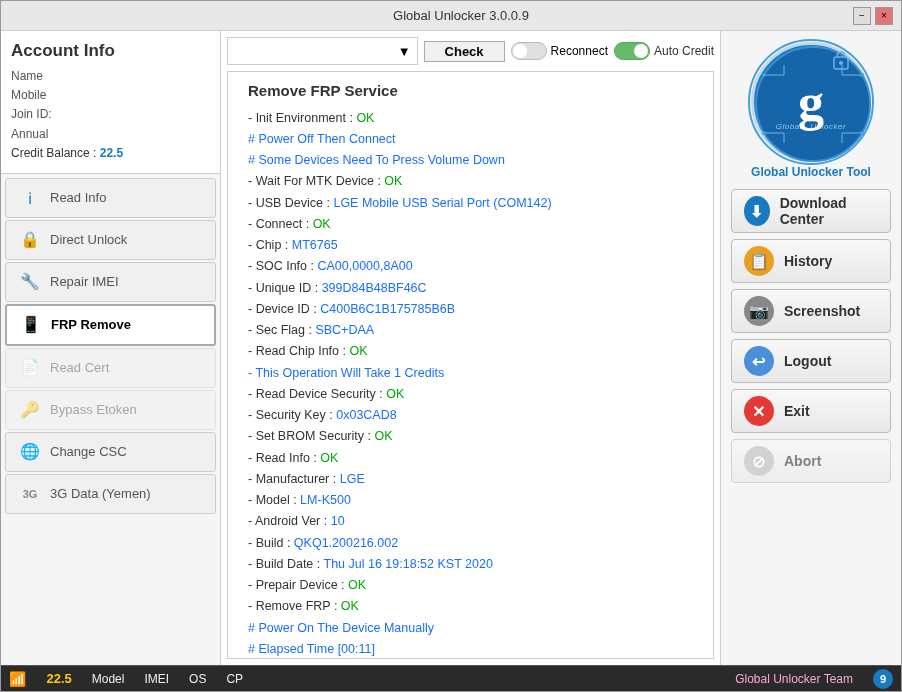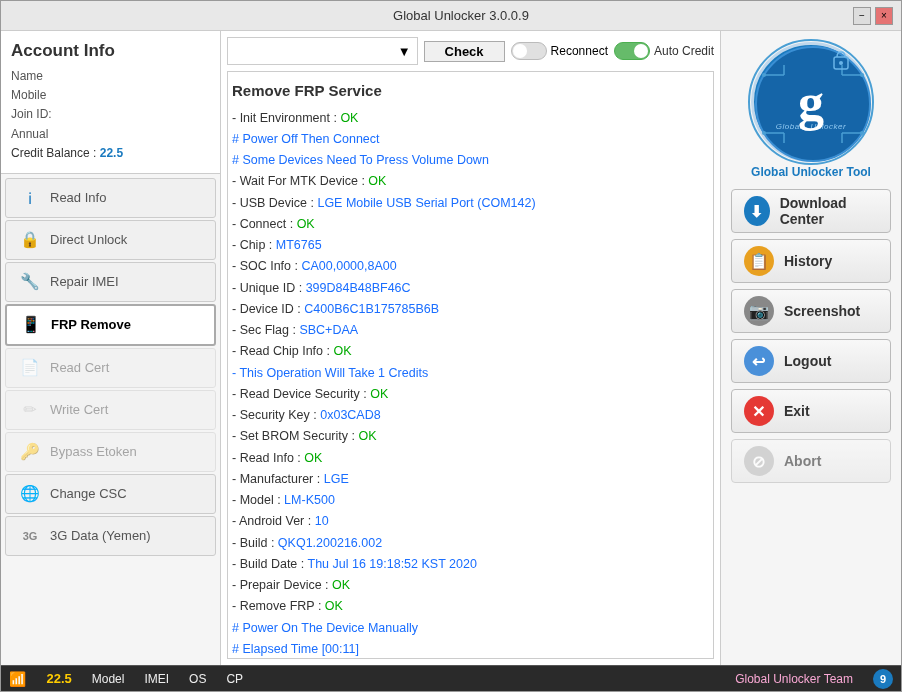--- a/index.html
+++ b/index.html
@@ -38,21 +38,21 @@
     .check-btn { height: 21px; padding: 0 20px; background: #f0f0f0; border: 1px solid #aaa; cursor: pointer; font-weight: bold; font-size: 13px; }
     .reconnect-toggle { display: flex; align-items: center; gap: 4px; font-size: 12px; }
     .toggle-switch { width: 36px; height: 18px; border-radius: 9px; position: relative; cursor: pointer; }
     .toggle-off { background: #e0e0e0; border: 1px solid #bbb; }
     .toggle-on { background: #66bb6a; border: 1px solid #4caf50; }
     .toggle-thumb { width: 14px; height: 14px; border-radius: 50%; background: white; position: absolute; top: 1px; }
     .toggle-thumb-left { left: 1px; }
     .toggle-thumb-right { right: 1px; }
     .auto-credit-label { font-size: 12px; color: #333; }
 
-    .log-area { flex: 1; border: 1px solid #ccc; background: #fff; padding: 6px 4px; overflow-y: auto; font-size: 12.5px; line-height: 1.7; }
+    .log-area { flex: 1; border: 1px solid #ccc; background: #fff; padding: 6px 20px; overflow-y: auto; font-size: 12.5px; line-height: 1.7; }
     .log-area .log-header { font-size: 15px; font-weight: bold; color: #333; margin-bottom: 4px; }
     .ok { color: #00aa00; }
     .blue { color: #1a6eff; }
     .normal { color: #333; }
 
     
     .right-panel { width: 180px; display: flex; flex-direction: column; align-items: center; padding: 8px; gap: 6px; background: #f5f5f5; }
     .logo-circle { width: 120px; height: 120px; border-radius: 50%; background: #1a7abf; display: flex; align-items: center; justify-content: center; position: relative; border: 3px solid #c0d8ec; }
 
     .right-btn { width: 160px; height: 44px; display: flex; align-items: center; gap: 10px; padding: 0 12px; border: 1px solid #bbb; background: linear-gradient(180deg, #f8f8f8, #e8e8e8); cursor: pointer; border-radius: 4px; font-size: 14px; font-weight: bold; color: #333; }
@@ -116,24 +116,20 @@
           <div class="btn-icon" style="color:#888;">🔧</div>
           <span>Repair IMEI</span>
         </div>
         <div class="sidebar-btn active">
           <div class="btn-icon">📱</div>
           <span>FRP Remove</span>
         </div>
         <div class="sidebar-btn disabled">
           <div class="btn-icon" style="color:#bbb;">📄</div>
           <span>Read Cert</span>
-        </div>
-        <div class="sidebar-btn disabled">
-          <div class="btn-icon" style="color:#bbb;">✏</div>
-          <span>Write Cert</span>
         </div>
         <div class="sidebar-btn disabled">
           <div class="btn-icon" style="color:#bbb;">🔑</div>
           <span>Bypass Etoken</span>
         </div>
         <div class="sidebar-btn">
           <div class="btn-icon" style="color:#888;">🌐</div>
           <span>Change CSC</span>
         </div>
         <div class="sidebar-btn">

